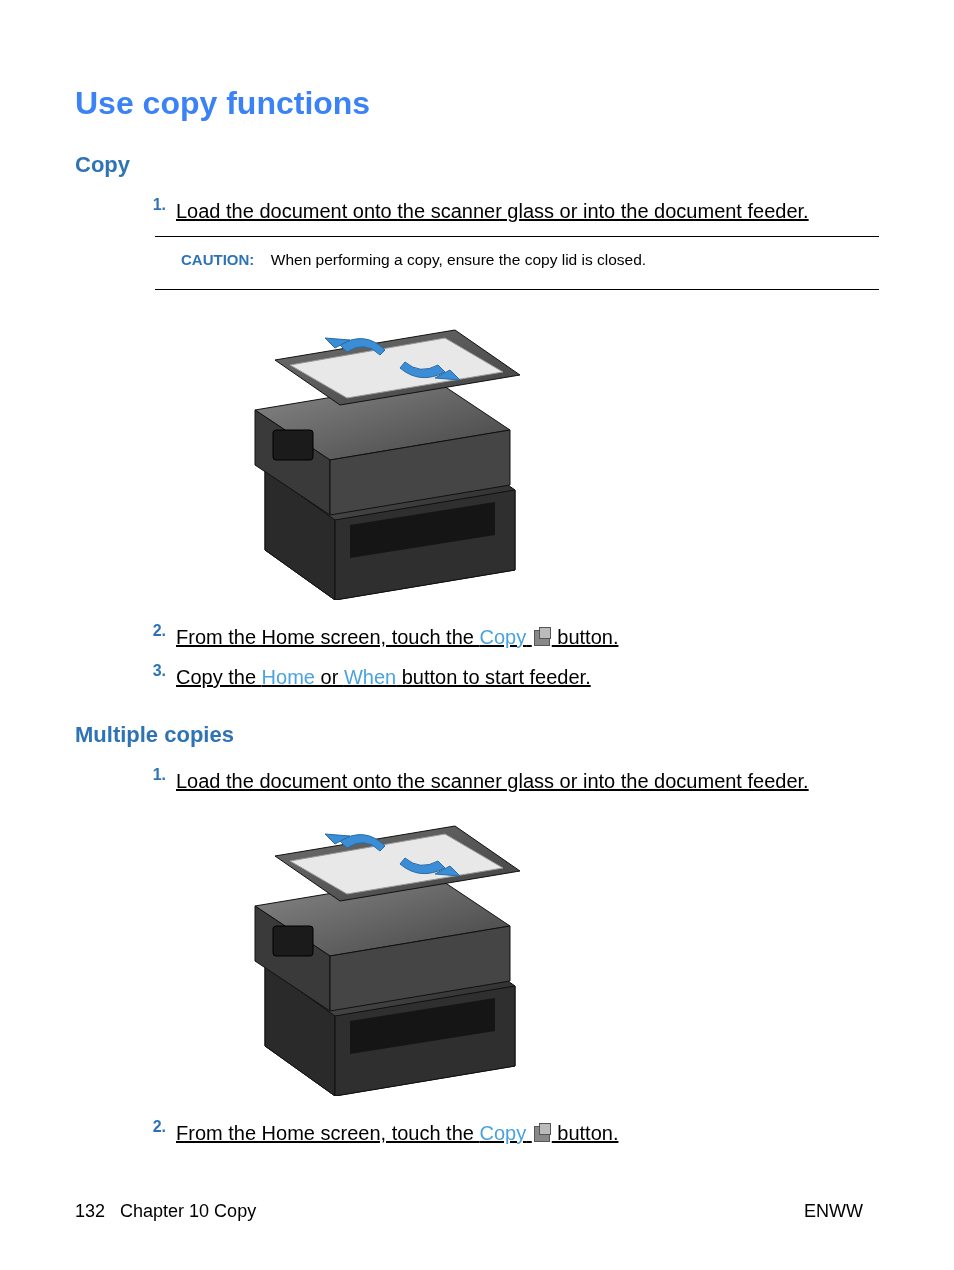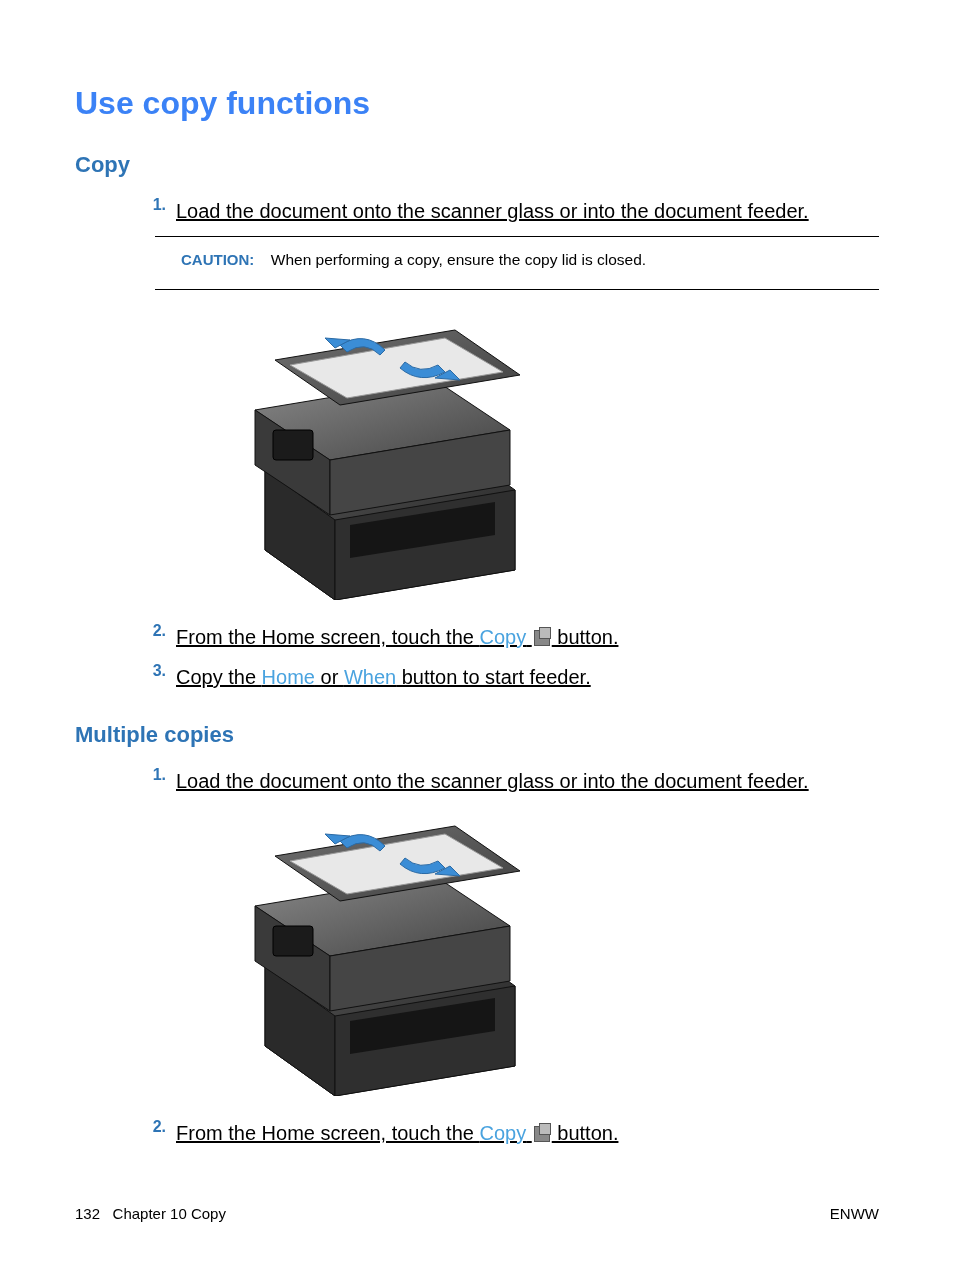--- a/index.html
+++ b/index.html
@@ -104,24 +104,24 @@
     position: absolute;
     width: 10px; height: 10px;
     background: #bbb;
     border: 1px solid #555;
     top: -4px; left: 4px;
   }
   .footer {
     position: absolute;
     bottom: 48px;
     left: 75px;
-    right: 75px;
+    right: 91px;
     display: flex;
     justify-content: space-between;
-    font-size: 15px;
+    font-size: 18px;
   }
 </style>
 </head>
 <body>
 
 <h1>Use copy functions</h1>
 
 <h2>Copy</h2>
 
 <ol>

